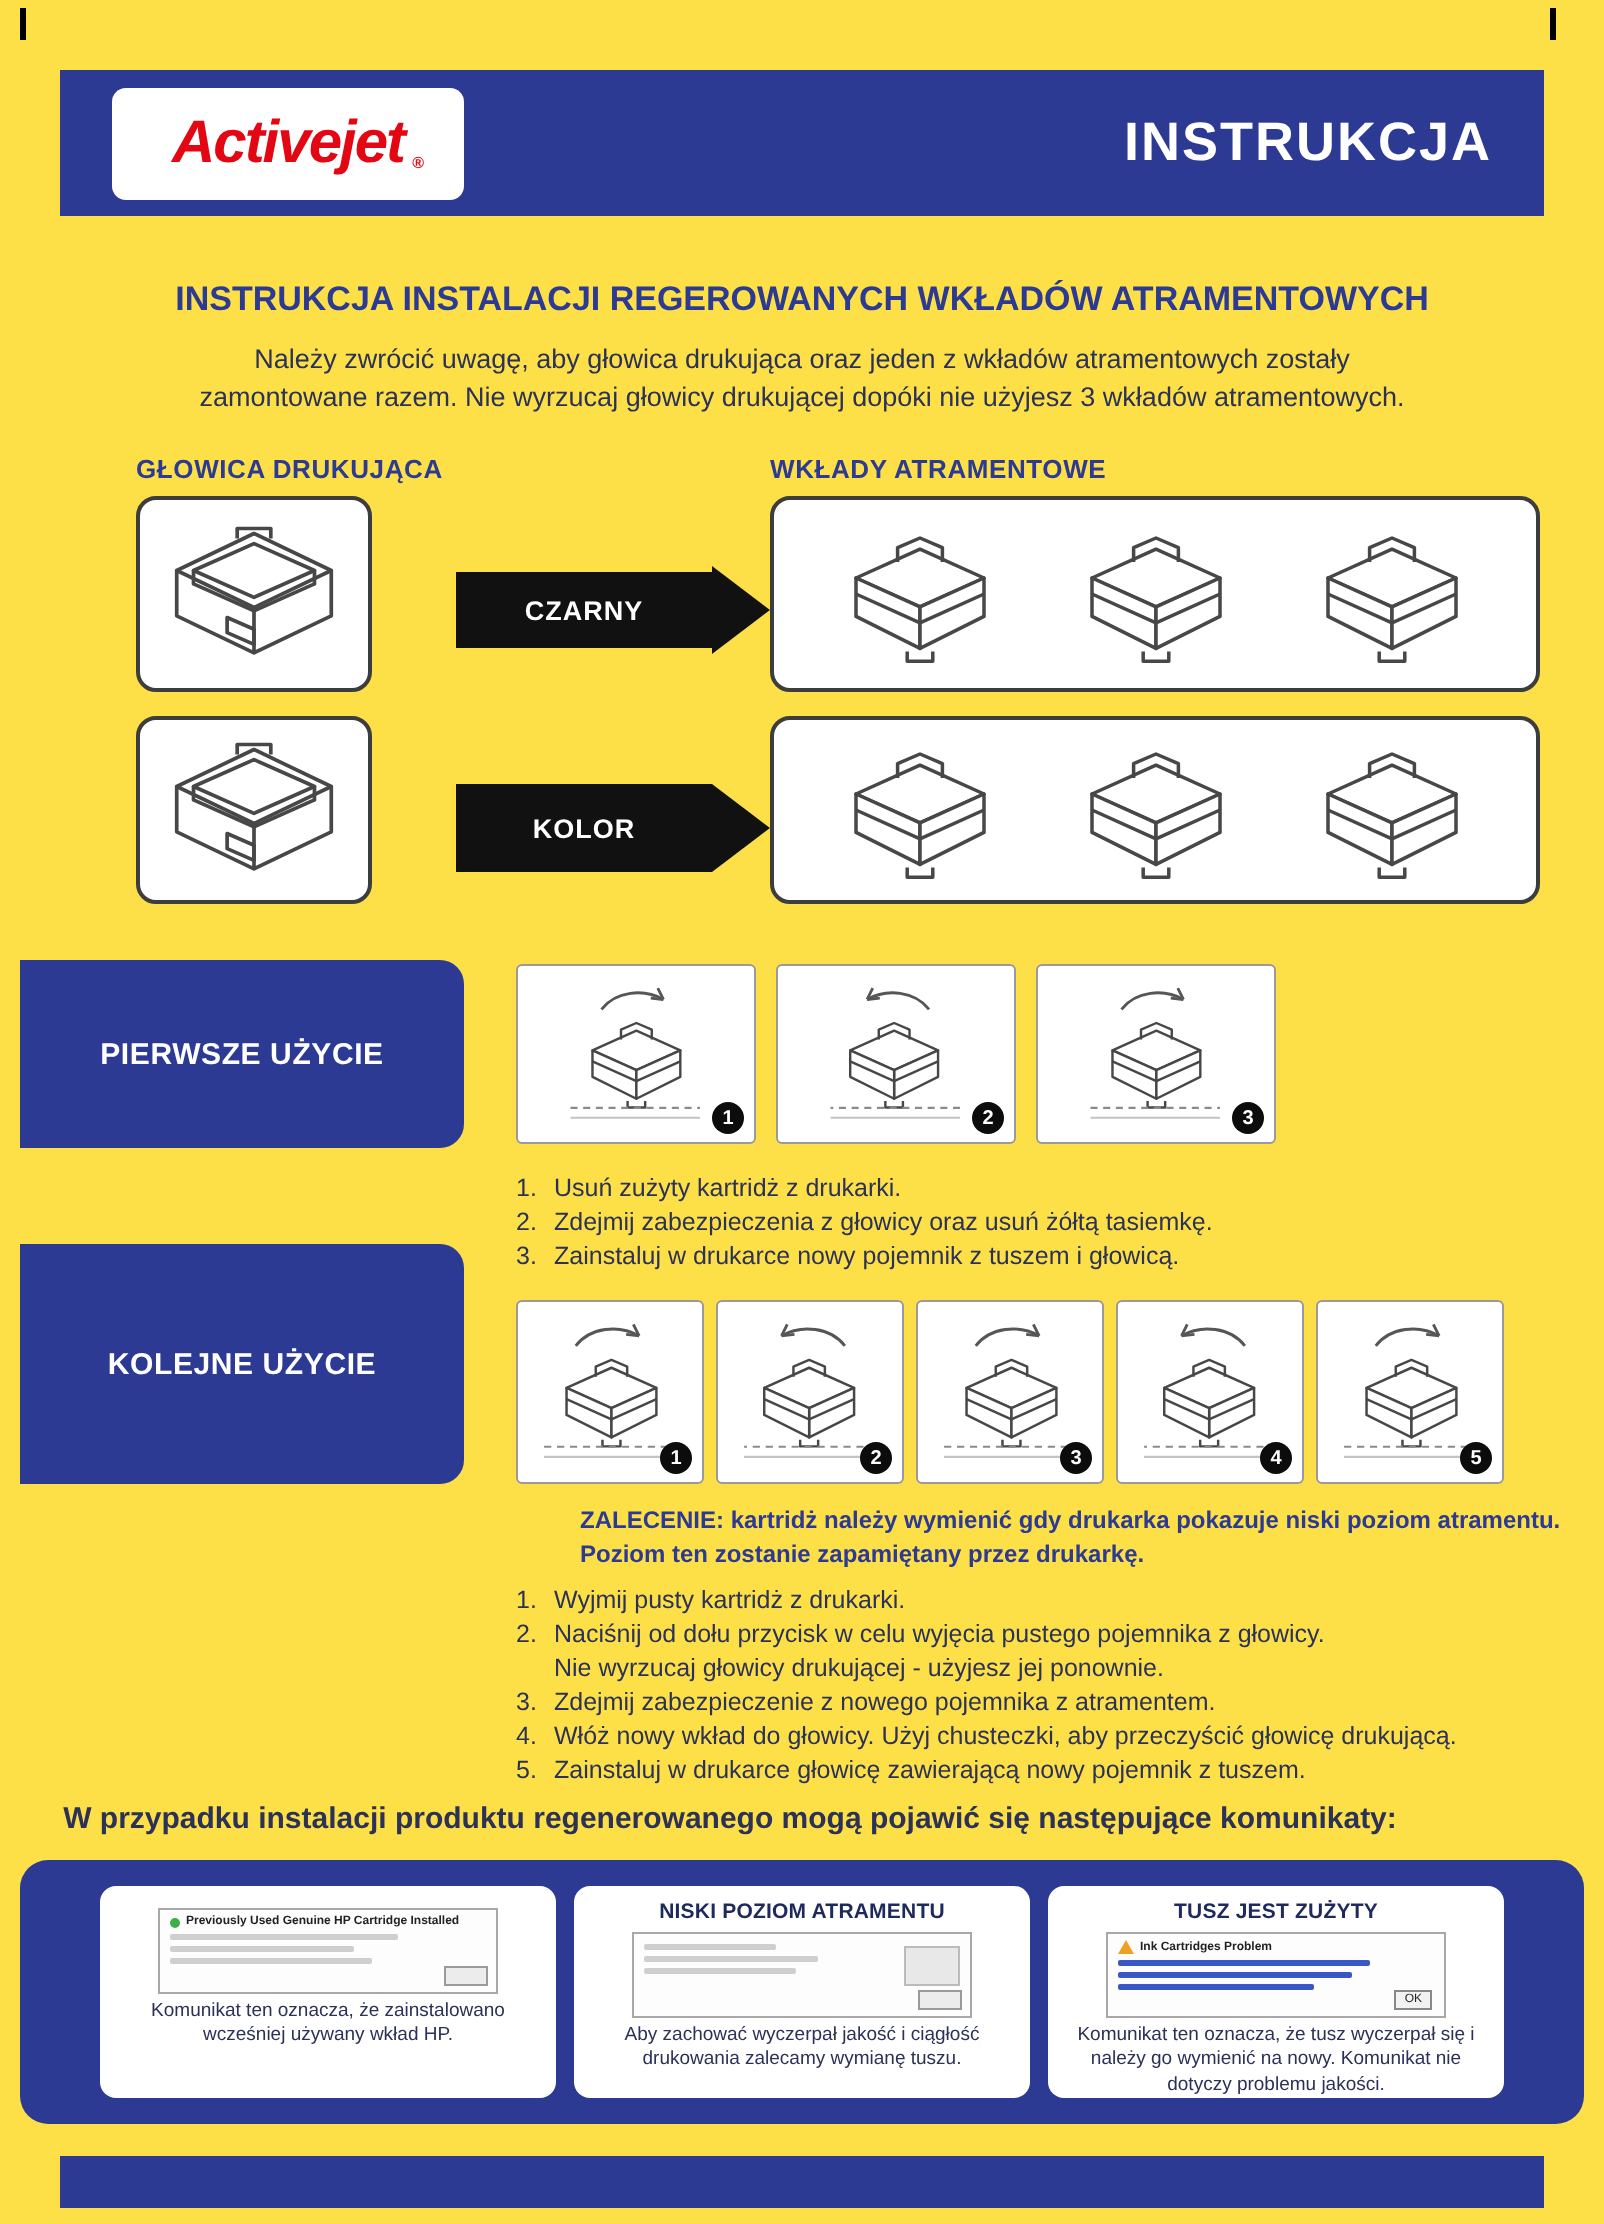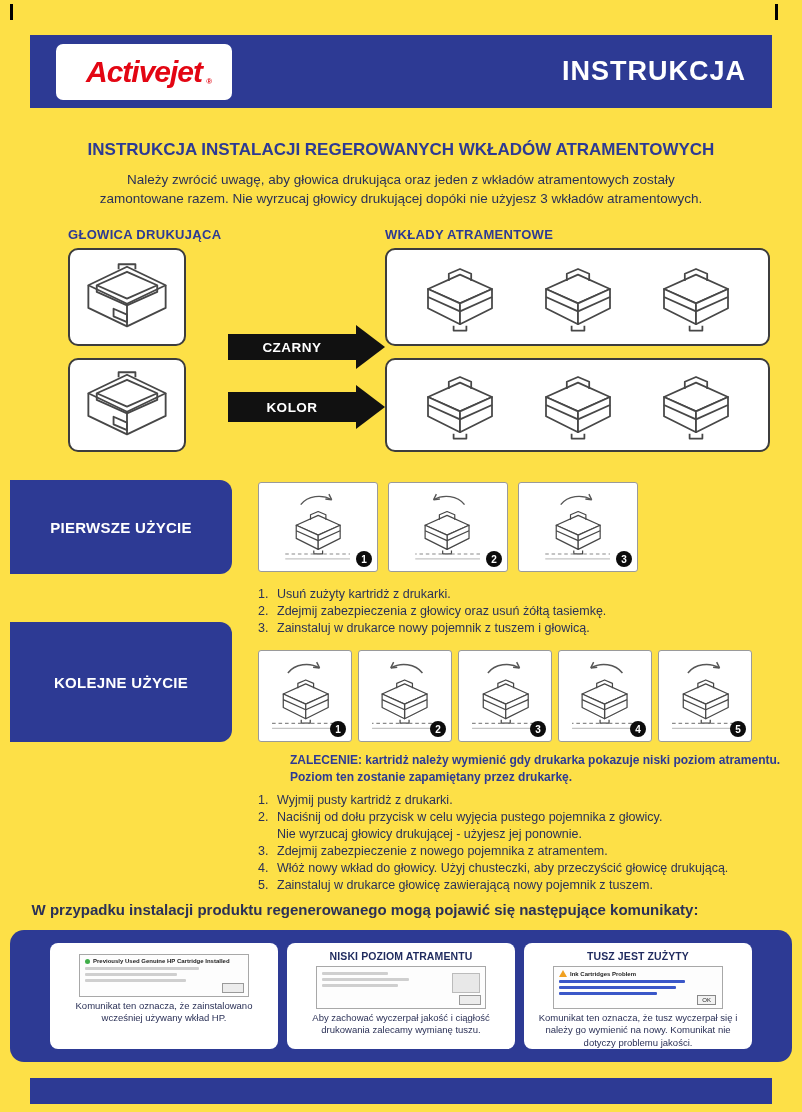--- a/index.html
+++ b/index.html
@@ -29,22 +29,22 @@
   .frame{border:2px solid #3d3d3d;border-radius:10px;background:#fff;display:flex;align-items:center;justify-content:center;box-sizing:border-box;}
   .ph-box-1{left:68px;top:248px;width:118px;height:98px;}
   .ph-box-2{left:68px;top:358px;width:118px;height:94px;}
   .cart-box-1{left:385px;top:248px;width:385px;height:98px;gap:16px;}
   .cart-box-2{left:385px;top:358px;width:385px;height:94px;gap:16px;}
   .art{display:block;}
   .art-ph{width:104px;height:84px;}
   .art-cart{width:102px;height:80px;}
 
   .arrow{background:var(--black);display:flex;align-items:center;justify-content:center;}
-  .arrow-1{left:228px;top:286px;width:128px;height:26px;margin-top:48px;}
-  .arrow-2{left:228px;top:392px;width:128px;height:30px;}
+  .arrow-1{left:228px;top:286px;width:128px;height:38px;}
+  .arrow-2{left:228px;top:392px;width:128px;height:44px;}
   .arrow::after{content:"";position:absolute;left:100%;top:50%;transform:translateY(-50%);
     border-top:22px solid transparent;border-bottom:22px solid transparent;border-left:29px solid var(--black);}
   .arrow-label{color:#fff;font-size:13.5px;font-weight:bold;letter-spacing:.5px;}
 
   .use-block{left:10px;width:222px;background:var(--accent);border-radius:0 12px 12px 0;display:flex;align-items:center;justify-content:center;}
   .use-first{top:480px;height:94px;}
   .use-next{top:622px;height:120px;}
   .use-title{color:#fff;font-size:15px;font-weight:bold;letter-spacing:.3px;}
 
   .strip{display:flex;}

